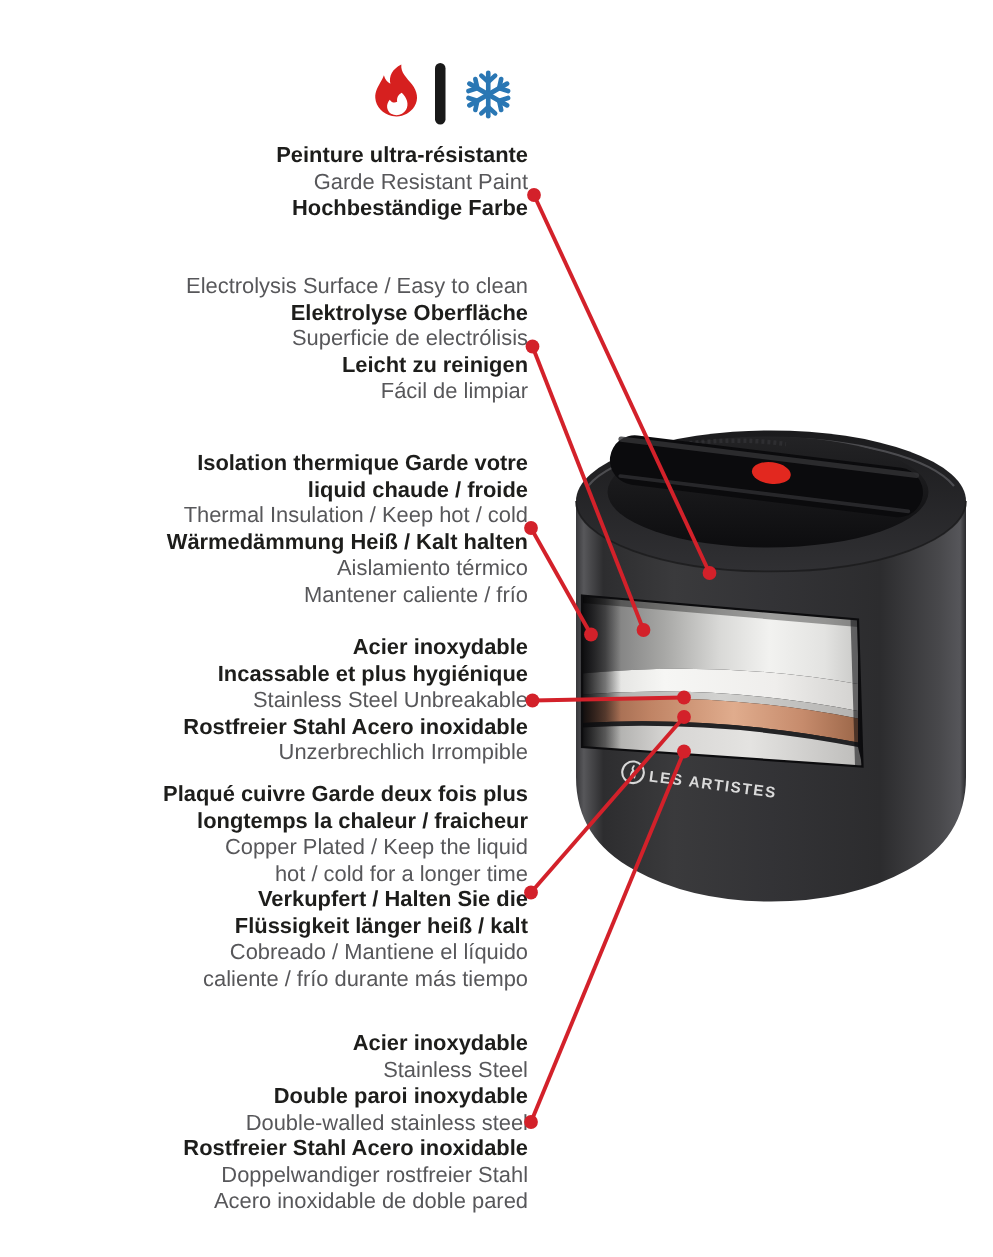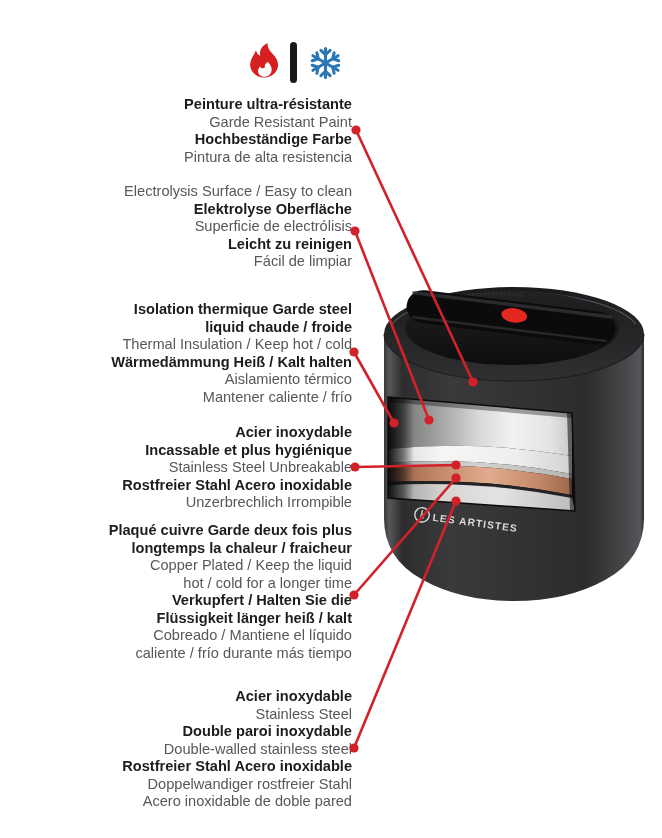--- a/index.html
+++ b/index.html
@@ -46,31 +46,30 @@
       <path d="M-4.6,-12.6 L0,-8.4 L4.6,-12.6" transform="rotate(240)"></path>
       <path d="M-4.6,-12.6 L0,-8.4 L4.6,-12.6" transform="rotate(300)"></path>
     </g>
   </svg>
 
   <div>
     <div class="blk" style="top:92px">
         <div class="line b">Peinture ultra-résistante</div>
         <div class="line r">Garde Resistant Paint</div>
         <div class="line b">Hochbeständige Farbe</div>
-        <div class="line r">Pintura de alta resistencia</div>
       </div>
     <div class="blk" style="top:179px">
         <div class="line r">Electrolysis Surface / Easy to clean</div>
         <div class="line b">Elektrolyse Oberfläche</div>
         <div class="line r">Superficie de electrólisis</div>
         <div class="line b">Leicht zu reinigen</div>
         <div class="line r">Fácil de limpiar</div>
       </div>
     <div class="blk" style="top:297px">
-        <div class="line b">Isolation thermique Garde steel</div>
+        <div class="line b">Isolation thermique Garde votre</div>
         <div class="line b">liquid chaude / froide</div>
         <div class="line r">Thermal Insulation / Keep hot / cold</div>
         <div class="line b">Wärmedämmung Heiß / Kalt halten</div>
         <div class="line r">Aislamiento térmico</div>
         <div class="line r">Mantener caliente / frío</div>
       </div>
     <div class="blk" style="top:420px">
         <div class="line b">Acier inoxydable</div>
         <div class="line b">Incassable et plus hygiénique</div>
         <div class="line r">Stainless Steel Unbreakable</div>

